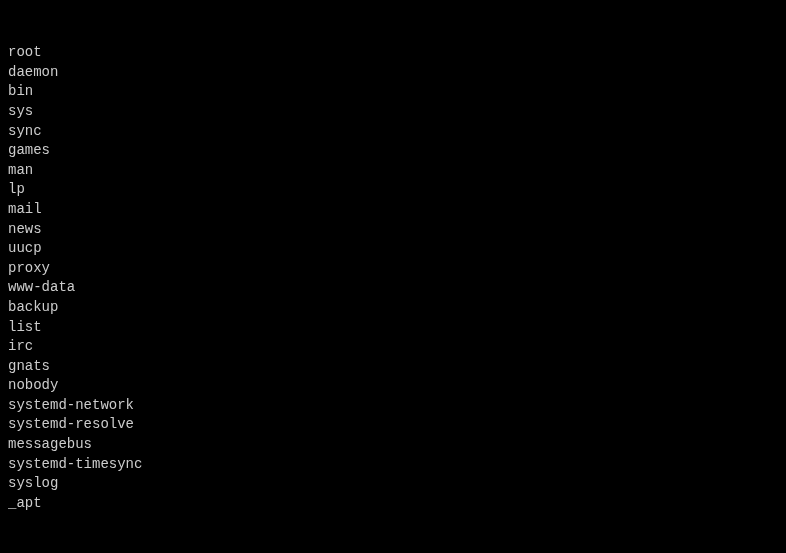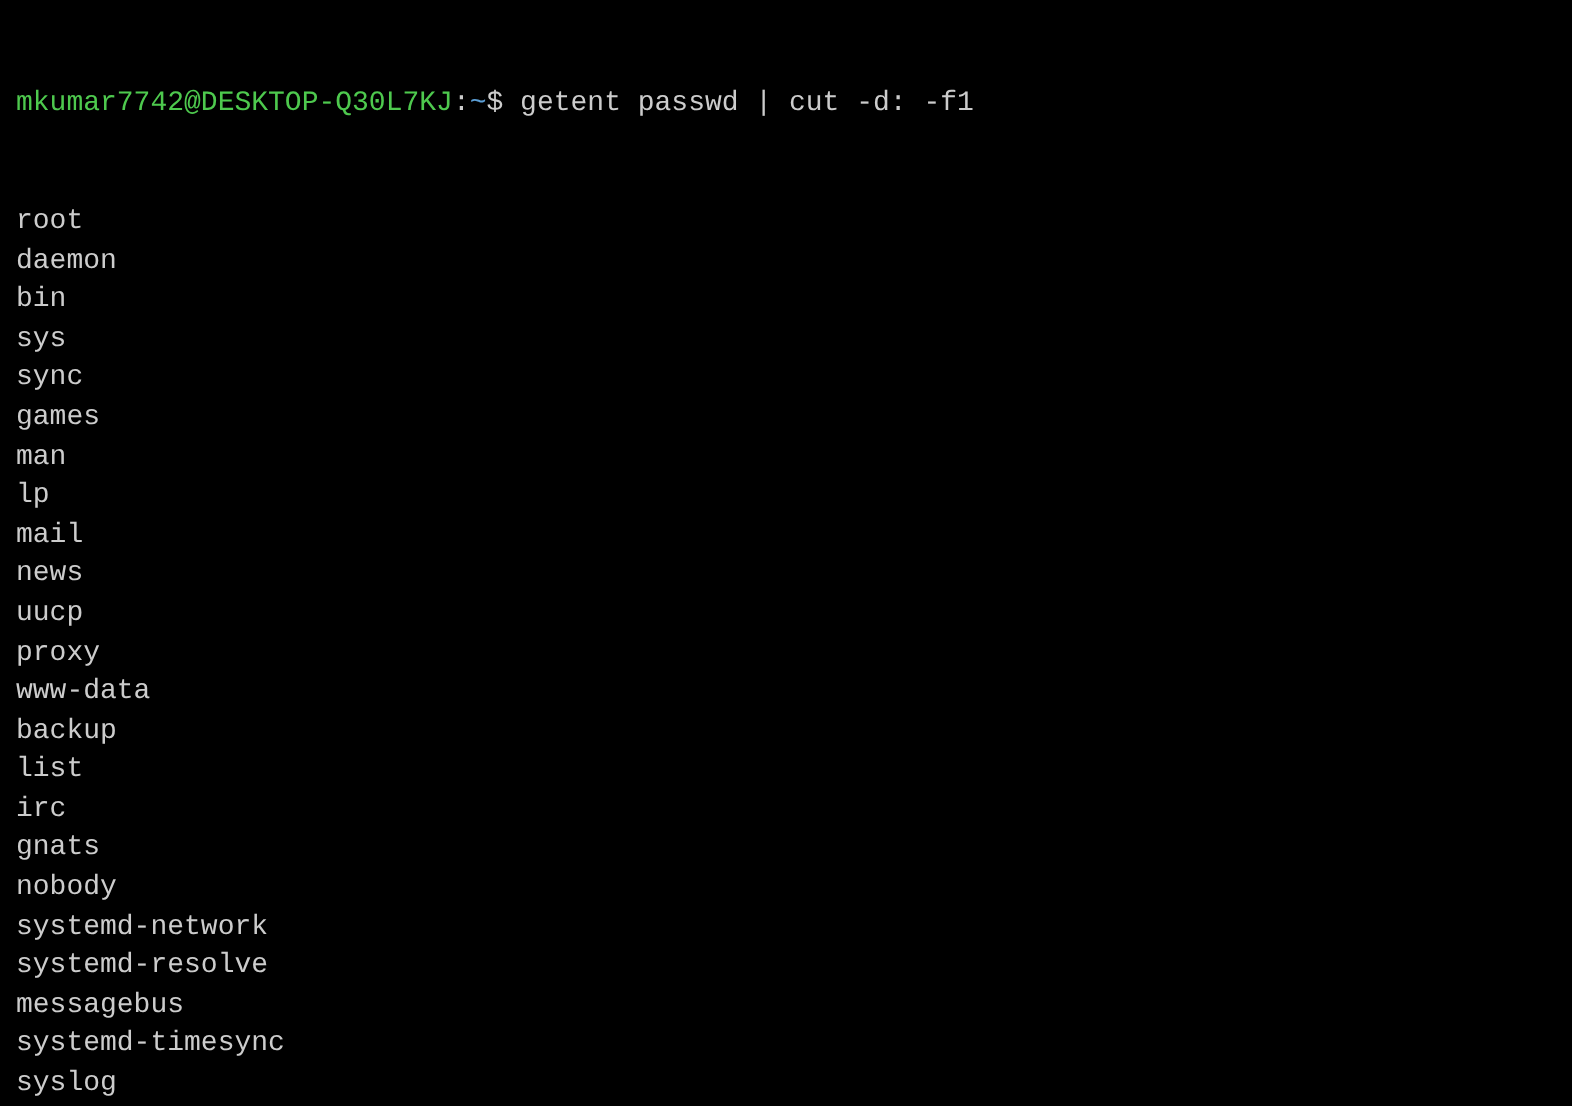--- a/index.html
+++ b/index.html
@@ -41,15 +41,14 @@
     }
     .output-line {
       color: #cccccc;
       display: block;
     }
   </style>
 </head>
 <body>
 
 <div class="terminal">
-  <span class="prompt-line"><span class="user-host">mkumar7742@DESKTOP-Q30L7KJ</span><span class="colon">:</span><span class="path">~</span><span class="dollar">$</span><span class="command"> getent passwd | cut -d: -f1</span></span>
   <div id="output-container"><span class="output-line">root</span><span class="output-line">daemon</span><span class="output-line">bin</span><span class="output-line">sys</span><span class="output-line">sync</span><span class="output-line">games</span><span class="output-line">man</span><span class="output-line">lp</span><span class="output-line">mail</span><span class="output-line">news</span><span class="output-line">uucp</span><span class="output-line">proxy</span><span class="output-line">www-data</span><span class="output-line">backup</span><span class="output-line">list</span><span class="output-line">irc</span><span class="output-line">gnats</span><span class="output-line">nobody</span><span class="output-line">systemd-network</span><span class="output-line">systemd-resolve</span><span class="output-line">messagebus</span><span class="output-line">systemd-timesync</span><span class="output-line">syslog</span><span class="output-line">_apt</span></div>
 </div>
 
 </body></html>

